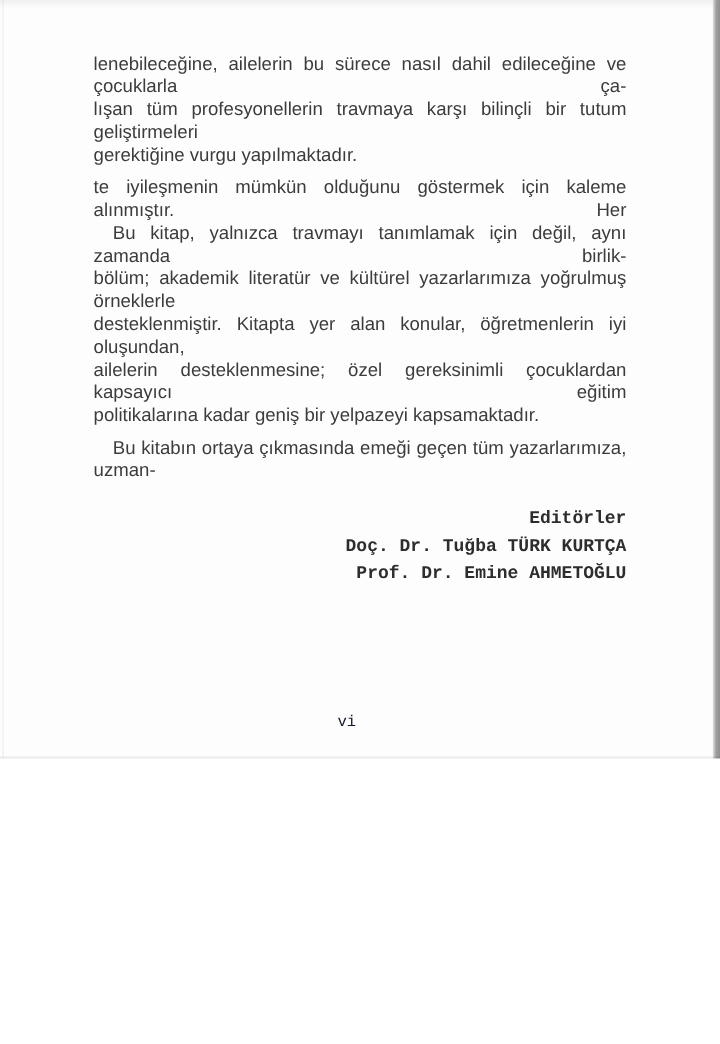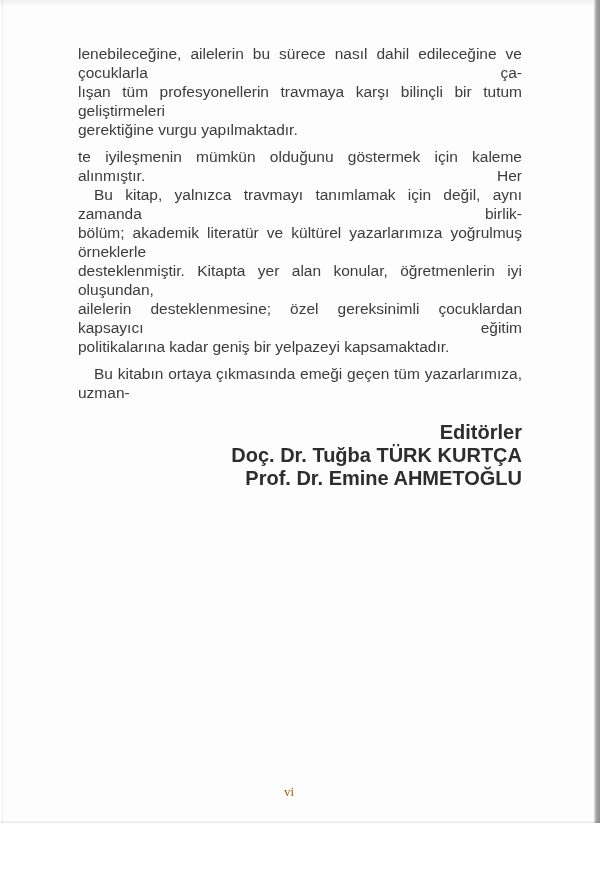--- a/index.html
+++ b/index.html
@@ -4,21 +4,21 @@
 <style>
   html, body { margin: 0; padding: 0; }
   body {
     width: 600px; height: 870px;
     background: #ffffff;
     font-family: "Liberation Sans", sans-serif;
     overflow: hidden;
   }
   .page {
     position: relative;
-    width: 600px; height: 823px;
+    width: 600px; height: 632px;
     background: #fdfdfd;
   }
   
   .scan-edge-right {
     position: absolute; top: 0; right: 0; bottom: 0; width: 6px;
     background: linear-gradient(to right, #e2e2e2 0%, #a0a0a0 45%, #8f8f8f 100%);
   }
   .scan-edge-left {
     position: absolute; top: 0; left: 2px; bottom: 0; width: 1px;
     background: rgba(0,0,0,0.06);
@@ -43,31 +43,32 @@
   .para { margin: 0 0 8px 0; padding: 0; }
   .line { display: block; text-align: justify; }
   .line.just { text-align-last: justify; }
   .line.last { text-align: left; }
   .line.indent { text-indent: 16px; }
   .editors {
     margin-top: 19px;
     text-align: right;
     font-weight: bold;
     color: #2d2d2d;
-    font-size: 20px;
+    font-size: 15px;
     line-height: 23px;
+    font-family: Liberation Mono, monospace;
   }
   .ed-line { display: block; }
   .page-number {
     position: absolute;
     left: 0; right: 22px; bottom: 23px;
     text-align: center;
-    font-family: Liberation Serif, serif;
+    font-family: Liberation Mono, monospace;
     font-size: 13px;
-    color: #a16207;
+    color: #0f172a;
   }
 </style>
 </head>
 <body>
 
 <div class="page">
 
   <div class="scan-edge-top"></div>
   <div class="scan-edge-left"></div>
   <div class="scan-edge-right"></div>

